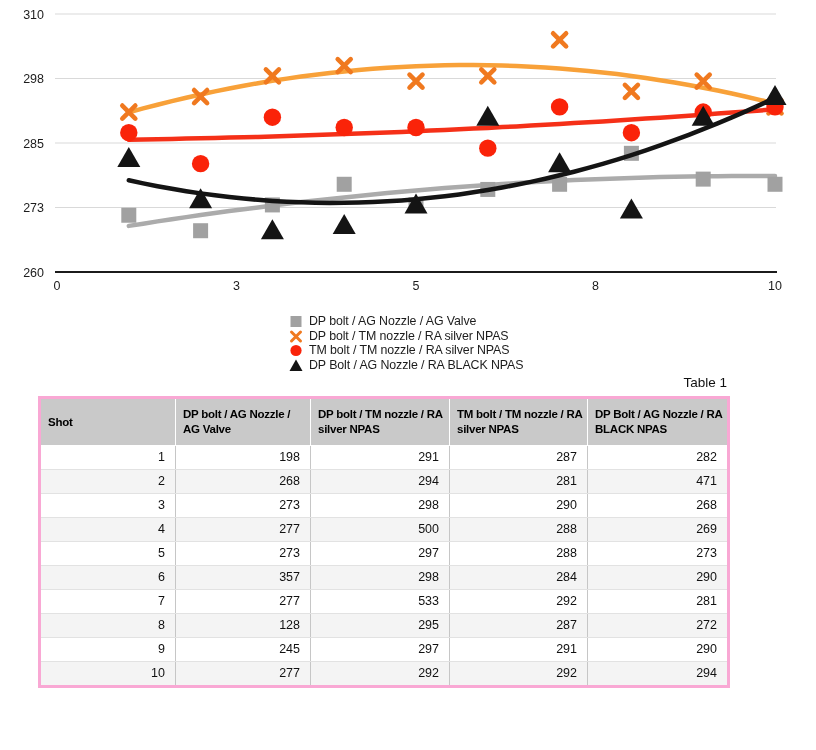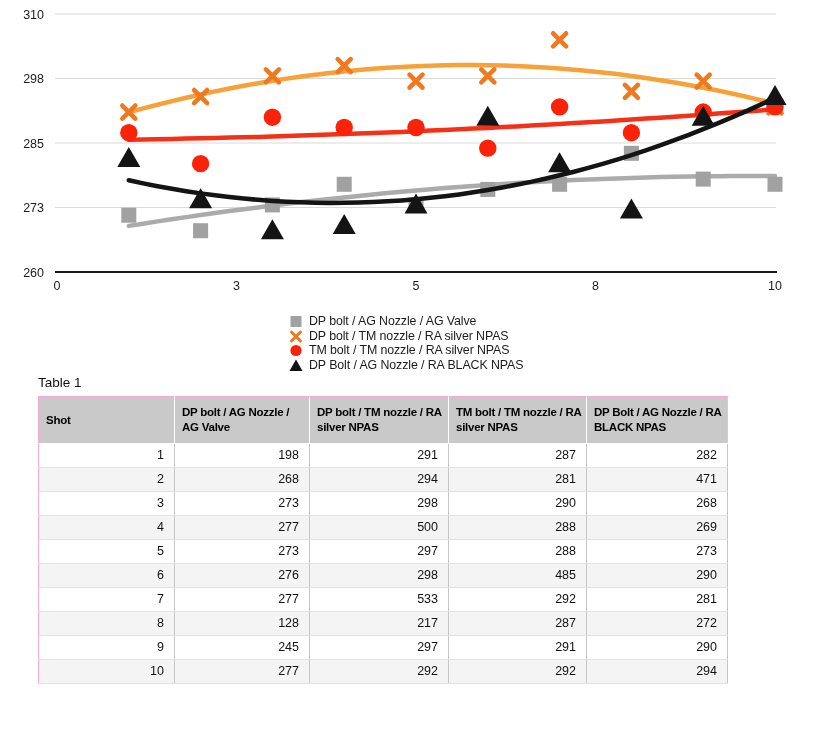--- a/index.html
+++ b/index.html
@@ -10,27 +10,27 @@
   }
   #chart-wrap{width:816px;height:300px;}
   svg text{font-family:"Liberation Sans", sans-serif;}
 
   #legend{margin:14px 0 0 288px;}
   .legend-item{display:flex;align-items:center;height:14.6px;}
   .legend-item svg{width:16px;height:16px;margin-right:5px;flex:0 0 16px;}
   .legend-label{font-size:12.4px;color:#1c1c1c;white-space:nowrap;letter-spacing:-0.1px;}
 
   #table-title{
-    width:689px;margin:3px 0 6px 38px;text-align:left;
+    width:689px;margin:3px 0 6px 38px;text-align:right;
     font-size:13.5px;color:#111;
   }
 
   #data-table{
     margin-left:38px;width:689px;border-collapse:collapse;table-layout:fixed;
-    border:1px solid #f9a8d4;
+    border:3px solid #f9a8d4;
   }
   #data-table th{
     background:#c9c9c9;color:#000;font-weight:bold;text-align:left;
     font-size:11.5px;line-height:15px;letter-spacing:-0.25px;
     padding:7px 4px 7px 7px;vertical-align:middle;
     border-right:1px solid #ffffff;border-bottom:1px solid #ffffff;
     height:32px;
   }
   #data-table th:last-child{border-right:1px solid #cfcfcf;}
   #data-table td{
@@ -186,36 +186,36 @@
       </tr>
       <tr>
         <td>5</td>
         <td>273</td>
         <td>297</td>
         <td>288</td>
         <td>273</td>
       </tr>
       <tr>
         <td>6</td>
-        <td>276</td>
+        <td>357</td>
         <td>298</td>
-        <td>485</td>
+        <td>284</td>
         <td>290</td>
       </tr>
       <tr>
         <td>7</td>
         <td>277</td>
         <td>533</td>
         <td>292</td>
         <td>281</td>
       </tr>
       <tr>
         <td>8</td>
         <td>128</td>
-        <td>217</td>
+        <td>295</td>
         <td>287</td>
         <td>272</td>
       </tr>
       <tr>
         <td>9</td>
         <td>245</td>
         <td>297</td>
         <td>291</td>
         <td>290</td>
       </tr>

